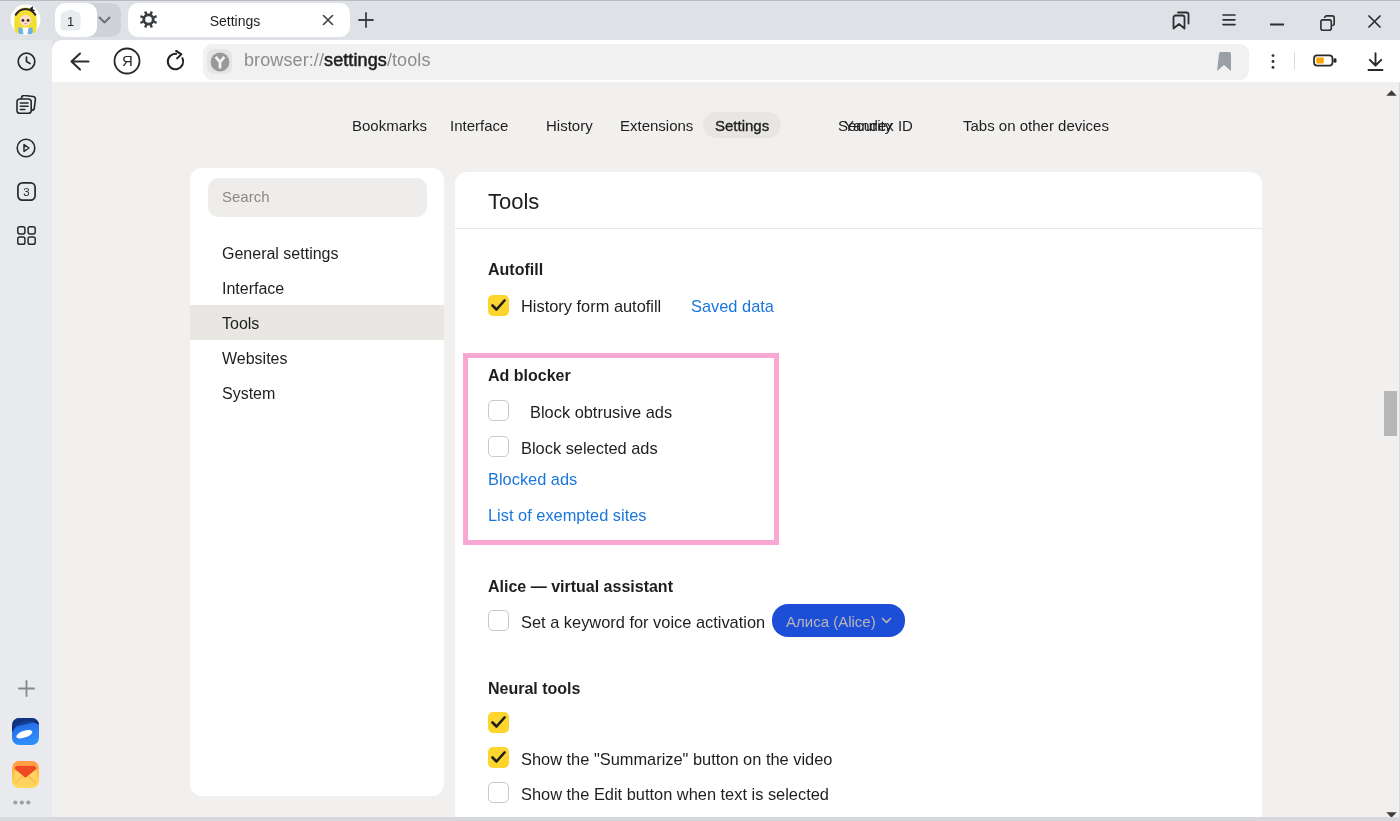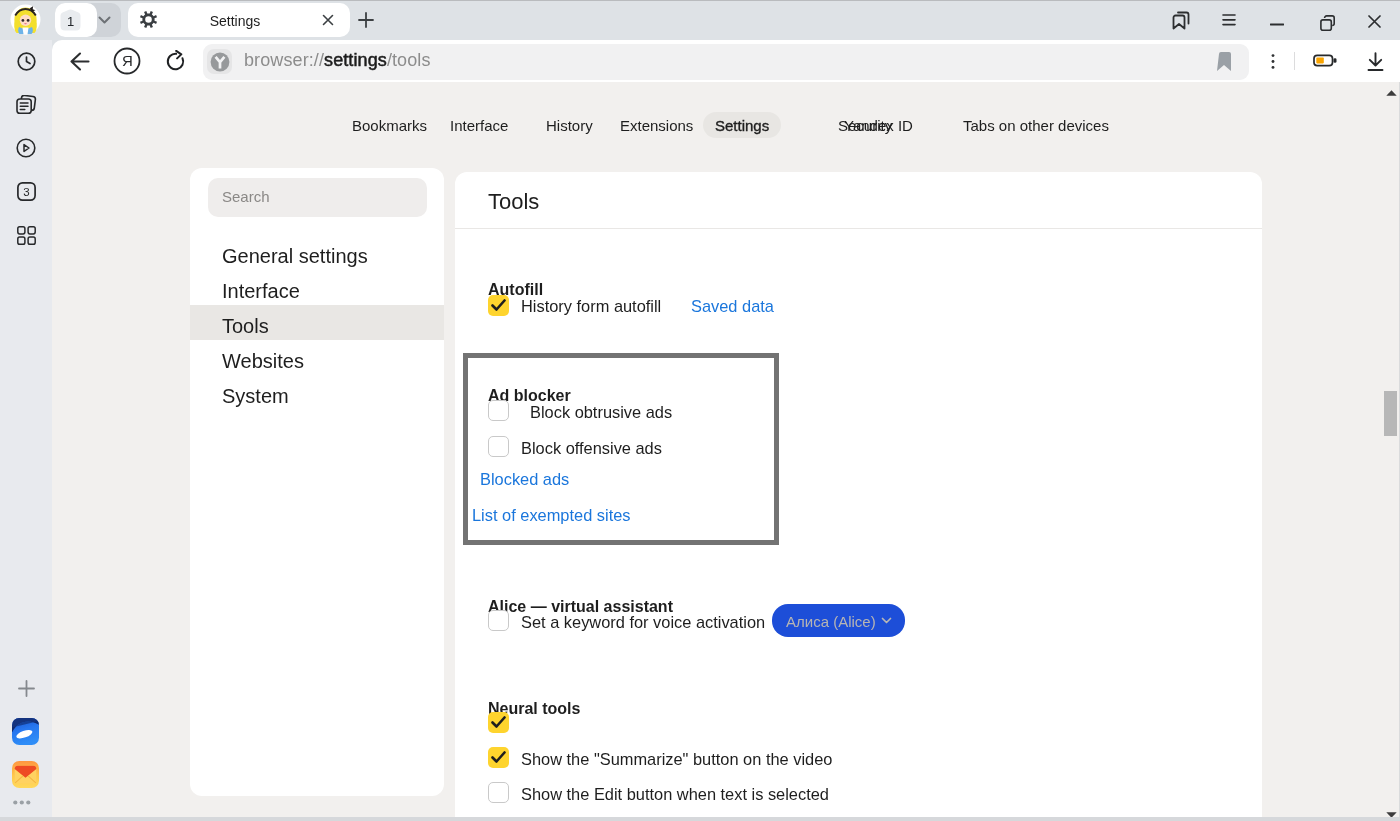--- a/index.html
+++ b/index.html
@@ -31,35 +31,35 @@
   #scrollthumb { position:absolute; left:-0.5px; top:309px; width:13.5px; height:45px; background:#b7b7b7; }
 
   
   .nav { position:absolute; top:117px; font-size:15px; color:#1e1e1e; }
   #navpill { position:absolute; left:703px; top:112px; width:78px; height:26px; border-radius:13px; background:#e8e6e3; }
 
   
   #leftcard { left:190px; top:168px; width:254px; height:628px; background:#fff; border-radius:12px; }
   #search { position:absolute; left:18px; top:10px; width:219px; height:39px; background:#efedec; border-radius:10px; }
   #search span { position:absolute; left:14px; top:10px; font-size:15px; color:#8a8886; }
-  .mi { position:absolute; left:32px; font-size:20px; color:#1e1e1e; }
+  .mi { position:absolute; left:32px; font-size:16px; color:#1e1e1e; }
   #miactive { position:absolute; left:0; top:137px; width:254px; height:35px; background:#e9e7e4; }
 
   
   #maincard { left:455px; top:172px; width:807px; height:649px; background:#fff; border-radius:12px 12px 0 0; }
   #mtitle { position:absolute; left:33px; top:17px; font-size:22px; color:#1e1e1e; }
   #mdivider { position:absolute; left:0px; top:56px; width:807px; height:1px; background:#e9e7e5; }
-  .h { position:absolute; left:33px; font-size:16px; font-weight:bold; color:#1e1e1e;margin-top:20px; }
+  .h { position:absolute; left:33px; font-size:16px; font-weight:bold; color:#1e1e1e; }
   .t { position:absolute; font-size:16.4px; color:#1e1e1e; }
   .link { position:absolute; font-size:16.4px; color:#1a76dc; }
   .cb { position:absolute; left:33px; width:21px; height:21px; border-radius:5px; }
   .cb.off { background:#fff; border:1px solid #c9c9c9; }
   .cb.on { background:#fed42e; }
   .cb.on svg { position:absolute; left:3px; top:4px; }
-  #ybox { position:absolute; left:8px; top:181px; width:316px; height:192px; border:5px solid #737373; background:#fff; }
+  #ybox { position:absolute; left:8px; top:181px; width:316px; height:192px; border:5px solid #f9a8d4; background:#fff; }
   #alicepill { position:absolute; left:317px; top:432px; width:133px; height:33px; background:#1d4ed8; border-radius:16px; }
   #alicepill span { position:absolute; left:14px; top:9px; font-size:15px; color:#b7b5b3; }
   #bottomstrip { left:0; top:817px; width:1400px; height:4px; background:#d6d8db; z-index:9; }
 </style>
 </head>
 <body>
 <div id="app">
 
   <div id="chrome" class="abs"></div>
 
@@ -271,23 +271,23 @@
         </svg>
       </div>
     <div class="t" style="left:66px; top:125px">History form autofill</div>
     <div class="link" style="left:236px; top:125px">Saved data</div>
 
     <div id="ybox">
       <div class="h" style="left:20px; top:9px">Ad blocker</div>
       <div class="cb off" style="left:20px; top:42px"></div>
       <div class="t" style="left:62px; top:45px">Block obtrusive ads</div>
       <div class="cb off" style="left:20px; top:78px"></div>
-      <div class="t" style="left:53px; top:81px">Block offensive ads</div>
-      <div class="link" style="left:12px; top:112px">Blocked ads</div>
-      <div class="link" style="left:4px; top:148px">List of exempted sites</div>
+      <div class="t" style="left:53px; top:81px">Block selected ads</div>
+      <div class="link" style="left:20px; top:112px">Blocked ads</div>
+      <div class="link" style="left:20px; top:148px">List of exempted sites</div>
     </div>
 
     <div class="h" style="top:406px">Alice — virtual assistant</div>
     <div class="cb off" style="top:438px"></div>
     <div class="t" style="left:66px; top:441px">Set a keyword for voice activation</div>
     <div id="alicepill">
         <span>Алиса (Alice)</span>
       <svg style="position:absolute;left:109px;top:13px" width="11" height="7" viewBox="0 0 11 7">
           <path d="M1.5 1.5 L5.5 5.5 L9.5 1.5" stroke="#b9b7b5" stroke-width="1.7" fill="none" stroke-linecap="round" stroke-linejoin="round"></path>
         </svg>

